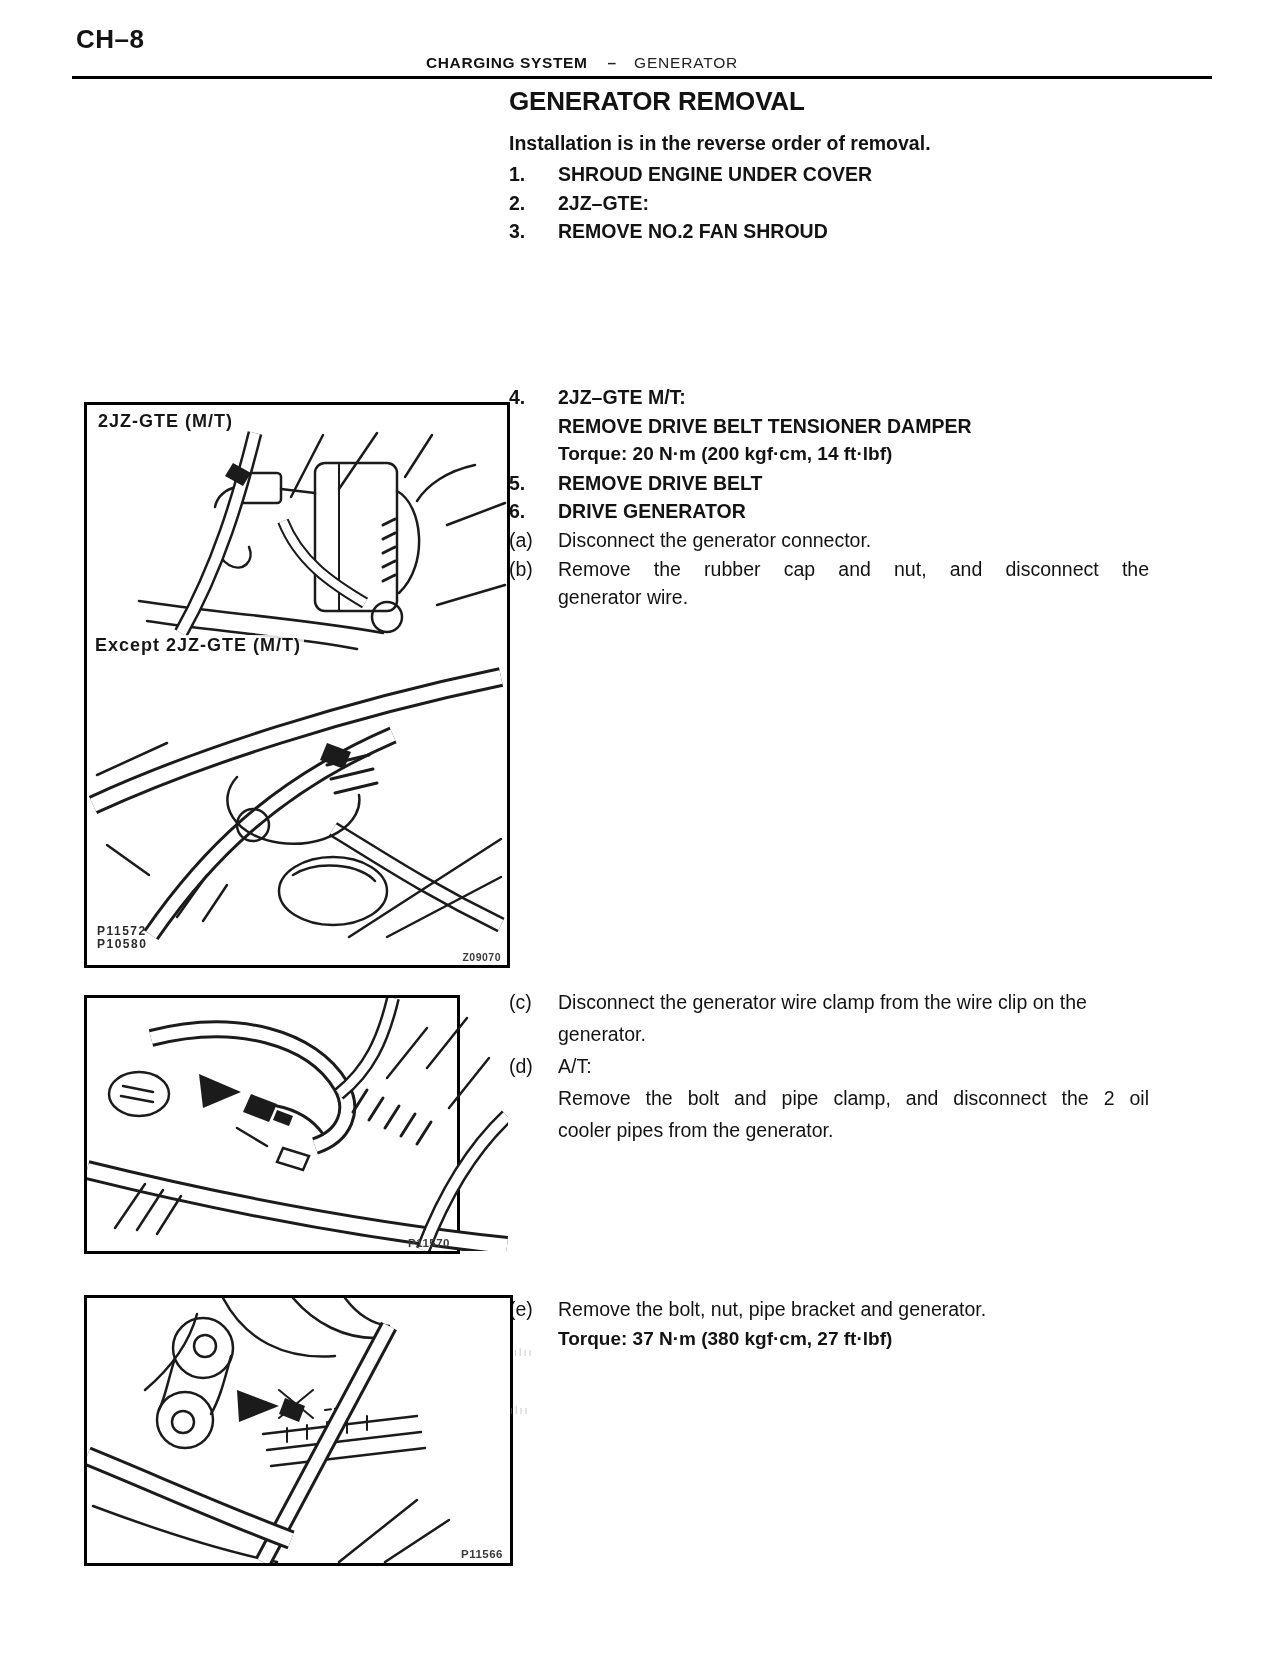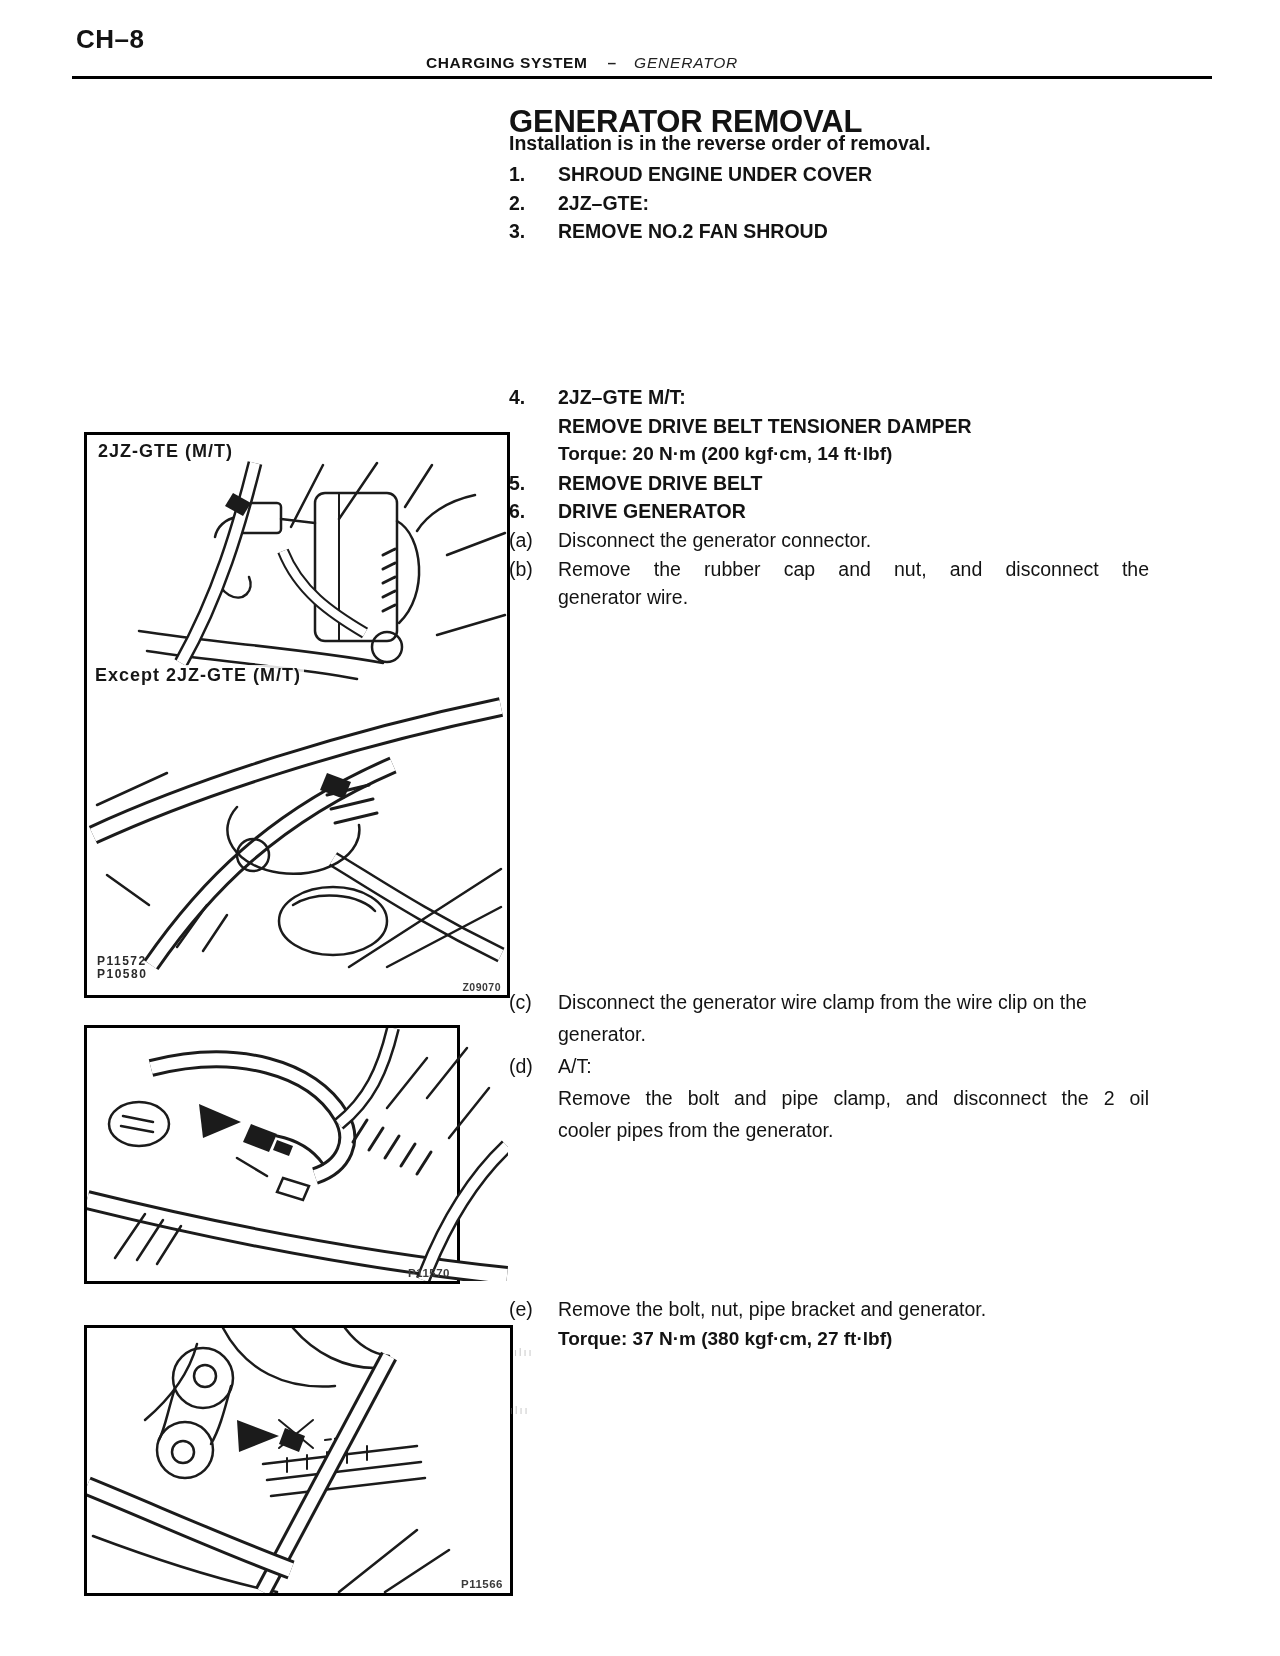--- a/index.html
+++ b/index.html
@@ -5,42 +5,42 @@
   html,body { margin:0; padding:0; background:#fff; }
   .page {
     position:relative; width:1280px; height:1656px; background:#ffffff;
     font-family:"Liberation Sans", sans-serif; color:#131313; overflow:hidden;
   }
   
   .chapter-code { position:absolute; left:76px; top:24px; font-size:26px; font-weight:bold; letter-spacing:.5px; }
   .running-header { position:absolute; left:398px; top:54px; font-size:15.5px; display:flex; align-items:baseline; }
   .rh-section { font-weight:bold; letter-spacing:.6px;margin-left:28px; }
   .rh-sep { margin:0 18px 0 20px; font-weight:bold; color:#222; }
-  .rh-topic { letter-spacing:.8px; color:#222;font-style:italic; }
+  .rh-topic { letter-spacing:.8px; color:#222; }
   .header-rule { position:absolute; left:72px; top:76px; width:1140px; height:3px; background:#000; }
 
   
-  .title { position:absolute; left:509px; top:86px; font-size:31px; font-weight:bold; letter-spacing:-.2px;margin-top:18px; }
+  .title { position:absolute; left:509px; top:86px; font-size:26px; font-weight:bold; letter-spacing:-.2px; }
   .intro { position:absolute; left:509px; top:132px; font-size:19.5px; font-weight:bold; }
 
   .tblock { position:absolute; left:509px; width:640px; }
   .row { display:flex; align-items:baseline; }
   .num { flex:0 0 49px; font-weight:bold; }
   .lbl { flex:0 0 49px; }
   .txt { flex:1 1 auto; }
   .b { font-weight:bold; }
   .steps-top { top:160px; font-size:19.5px; line-height:28.5px; }
   .steps-mid { top:383px; font-size:19.5px; line-height:28.6px; }
   .block-cd  { top:986px; font-size:19.5px; line-height:32px; }
   .block-e   { top:1294px; font-size:19.5px; line-height:30px; }
   .torque { font-size:19px; }
   .jl { text-align:justify; text-align-last:justify; }
 
   
-  .figure { position:absolute; border:3px solid #000; background:#fff; box-sizing:border-box;margin-top:30px; }
+  .figure { position:absolute; border:3px solid #000; background:#fff; box-sizing:border-box; }
   .fig1 { left:84px; top:402px; width:426px; height:566px; }
   .fig2 { left:84px; top:995px; width:376px; height:259px; }
   .fig3 { left:84px; top:1295px; width:429px; height:271px; }
   .figure svg { position:absolute; left:0; top:0; }
   .fig-label { position:absolute; font-weight:bold; font-size:18px; letter-spacing:1px; color:#161616; background:rgba(255,255,255,.85); padding:0 3px; }
   .fig1-label-top { left:8px; top:6px; }
   .fig1-label-mid { left:5px; top:230px; }
   .fig-code { position:absolute; font-size:12px; font-weight:bold; letter-spacing:1.5px; color:#2a2a2a; line-height:13px; }
   .fig1-codes { left:10px; bottom:14px; }
   .code-small { position:absolute; font-size:10.5px; font-weight:bold; letter-spacing:.5px; color:#3a3a3a; }

